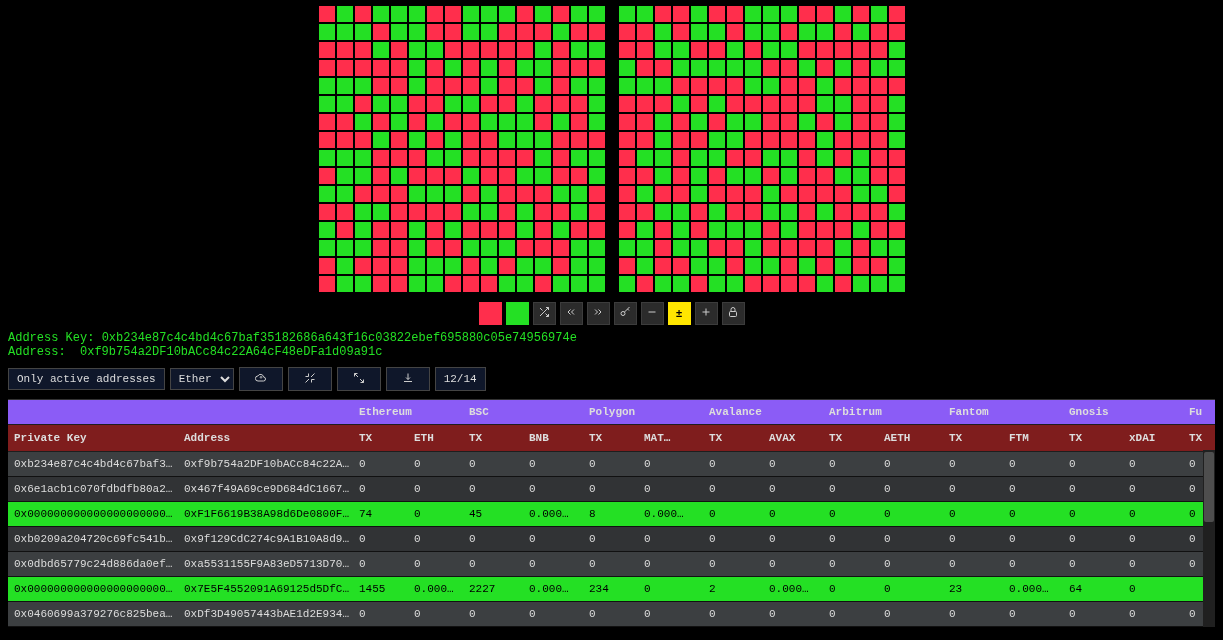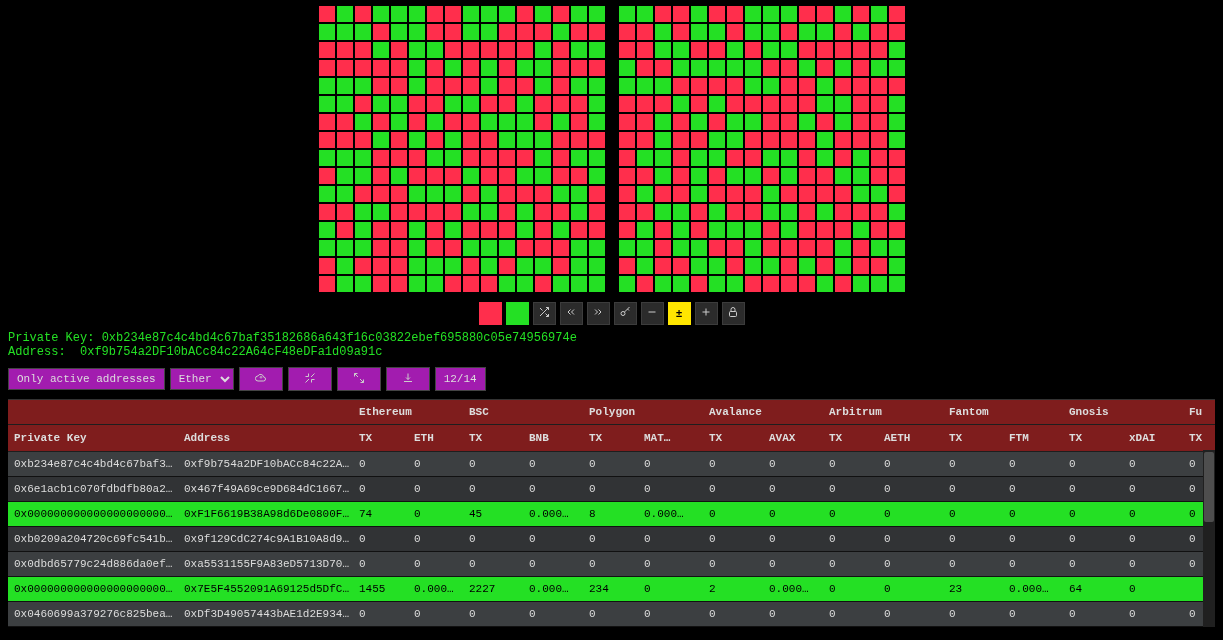--- a/index.html
+++ b/index.html
@@ -10,27 +10,27 @@
   .r{background:#ff2e4c;}
   .g{background:#24e024;}
   .toolbar{display:flex;gap:4px;margin-top:8px;}
   .tbtn{width:21px;height:21px;background:#2b2b2b;border:1px solid #3c3c3c;display:flex;align-items:center;justify-content:center;color:#ccc;font-size:11px;cursor:pointer;}
   .tbtn.red{background:#ff2e4c;border-color:#ff2e4c;}
   .tbtn.green{background:#24e024;border-color:#24e024;}
   .tbtn.yellow{background:#ffe600;border-color:#ffe600;color:#000;}
   .infoline{align-self:flex-start;padding-left:8px;color:#24e024;margin-top:6px;font-size:12px;}
   .infoline .label{color:#24e024;}
   .controls{display:flex;gap:5px;padding:8px;align-items:center;}
-  .ctrl{height:22px;background:#a21caf;border:1px solid #444;color:#ddd;font-family:inherit;font-size:11px;padding:0 8px;display:flex;align-items:center;}
+  .ctrl{height:22px;background:#0f172a;border:1px solid #444;color:#ddd;font-family:inherit;font-size:11px;padding:0 8px;display:flex;align-items:center;}
   select.ctrl{padding:0 4px;}
   .ibtn{width:26px;justify-content:center;cursor:pointer;}
   .table-wrap{position:relative;margin:0 8px 0 8px;border-top:1px solid #333;overflow:hidden;}
 
   
-  .thead-group{display:grid;height:24px;align-items:center;background:#7f1d1d;border-bottom:1px solid #1e1e1e;font-weight:bold;color:#ddd;font-size:11px;}
+  .thead-group{display:grid;height:24px;align-items:center;background:#8b5cf6;border-bottom:1px solid #1e1e1e;font-weight:bold;color:#ddd;font-size:11px;}
   .thead-cols {display:grid;height:26px;align-items:center;background:#7f1d1d;border-bottom:1px solid #1e1e1e;font-weight:bold;color:#ddd;font-size:11px;}
   .thead-group div,.thead-cols div{padding-left:6px;white-space:nowrap;overflow:hidden;text-overflow:ellipsis;}
   .tbody{max-height:190px;overflow-y:auto;}
   .row{display:grid;height:24px;align-items:center;border-bottom:1px solid #111;background:#3c3f41;color:#ddd;font-size:11px;}
   .row.alt{background:#313335;}
   .row.hl{background:#24e024;color:#000;}
   .row div{padding-left:6px;white-space:nowrap;overflow:hidden;text-overflow:ellipsis;}
 
   
   .cols-template{grid-template-columns:170px 175px 55px 55px 60px 60px 55px 65px 60px 60px 55px 65px 60px 60px 60px 60px 55px;}
@@ -605,21 +605,21 @@
     </div>
     <div class="tbtn">
       <span><svg viewBox="0 0 24 24">
             <rect x="5" y="11" width="14" height="10" rx="2"></rect>
             <path d="M8 11V7a4 4 0 018 0v4"></path>
           </svg></span>
     </div>
   </div>
 
   <div class="infoline">
-    <span class="label">Private Key: </span><span>0xb234e87c4c4bd4c67baf35182686a643f16c03822ebef695880c05e74956974e</span>
+    <span class="label">Address Key: </span><span>0xb234e87c4c4bd4c67baf35182686a643f16c03822ebef695880c05e74956974e</span>
   </div>
   <div class="infoline" style="margin-top:0;">
     <span class="label">Address:</span>&nbsp;&nbsp;<span>0xf9b754a2DF10bACc84c22A64cF48eDFa1d09a91c</span>
   </div>
 </div>
 
 <div class="controls">
   <button class="ctrl">Only active addresses</button>
   <select class="ctrl">
     <option>Ether</option>

